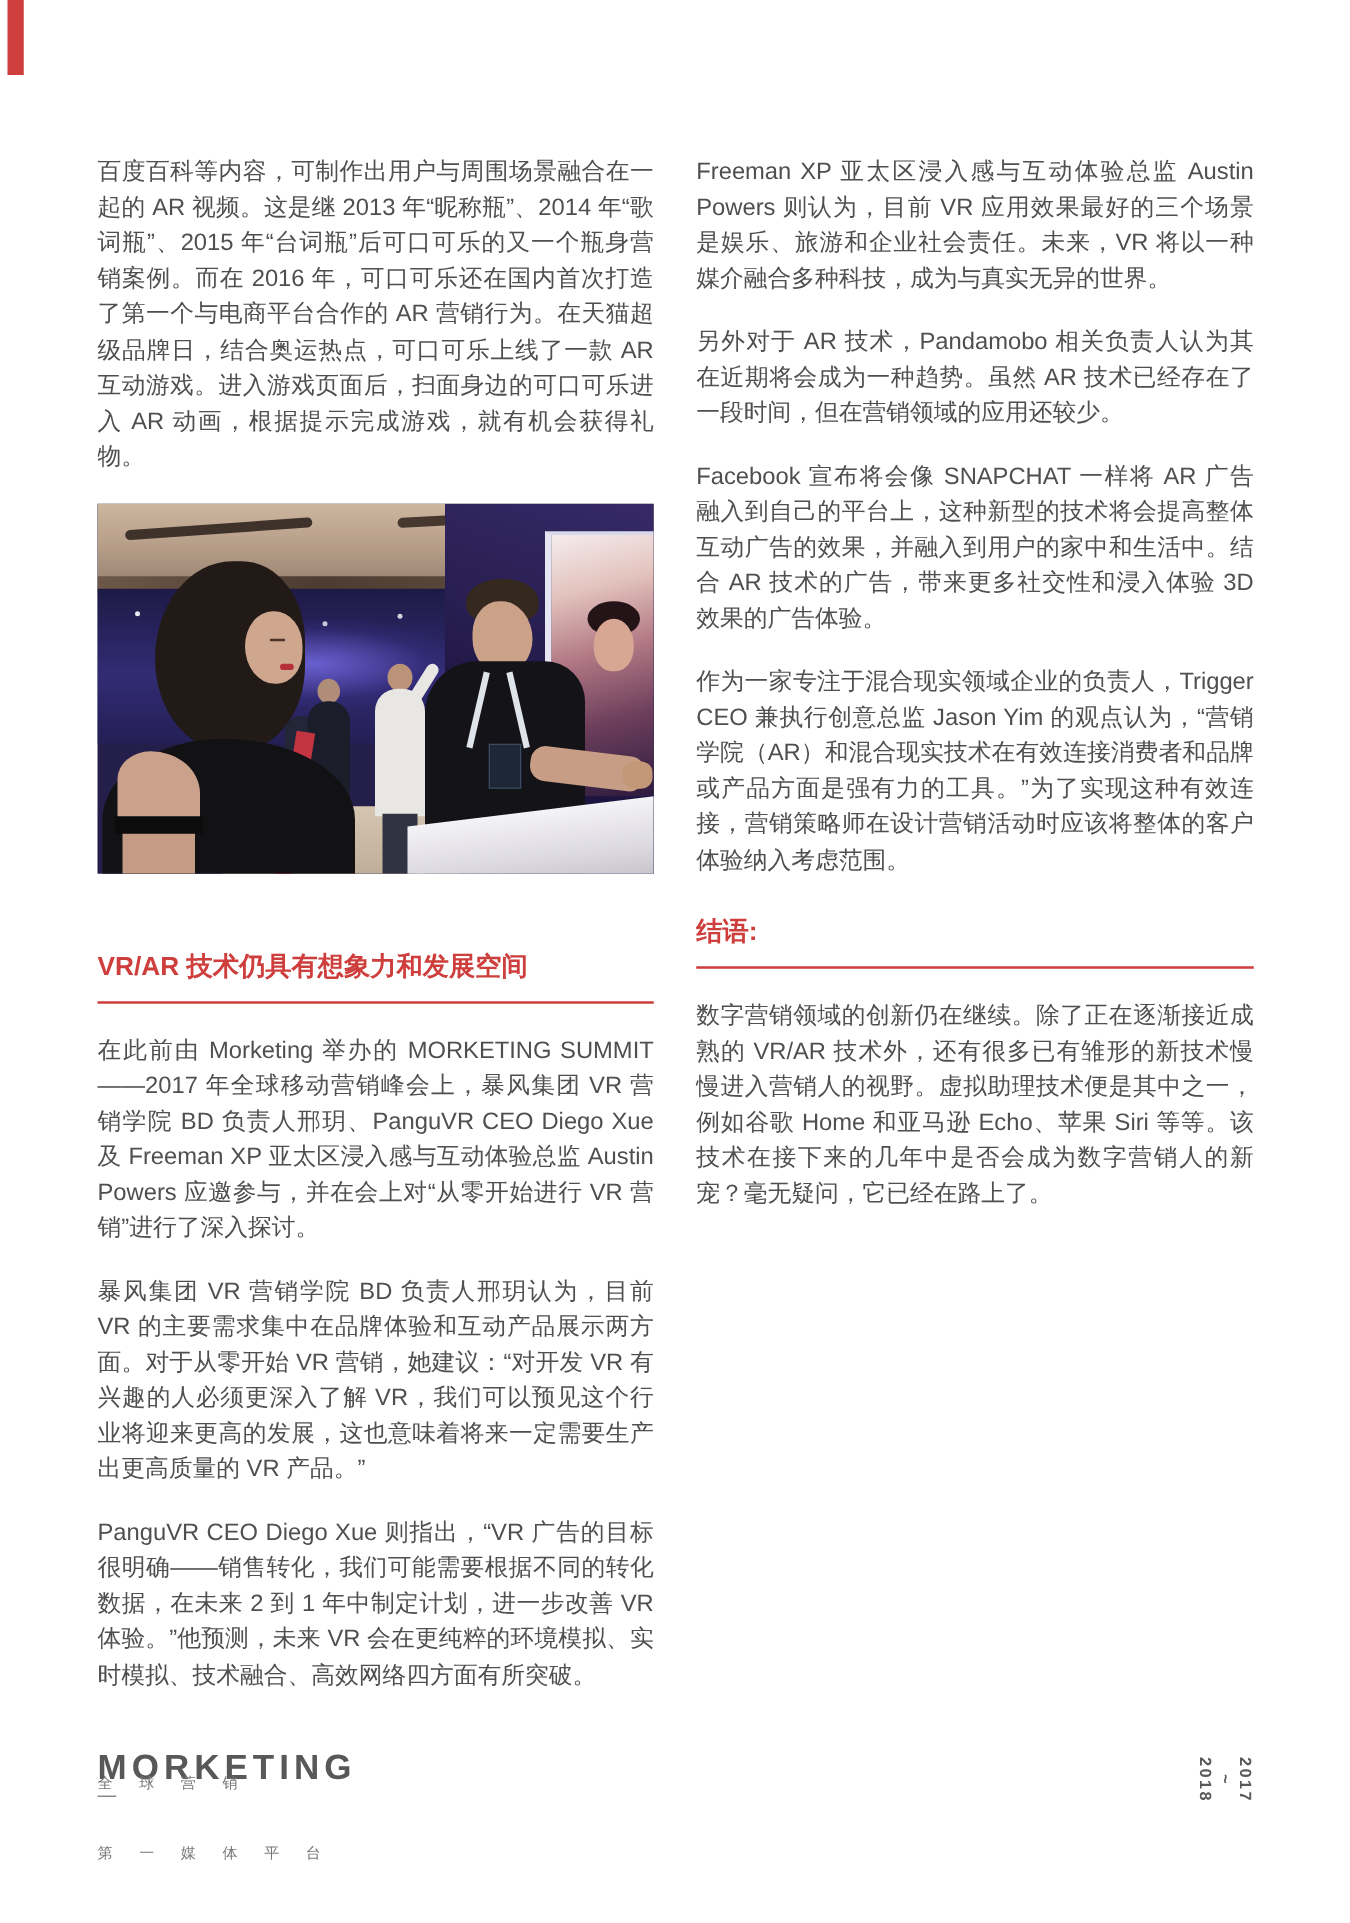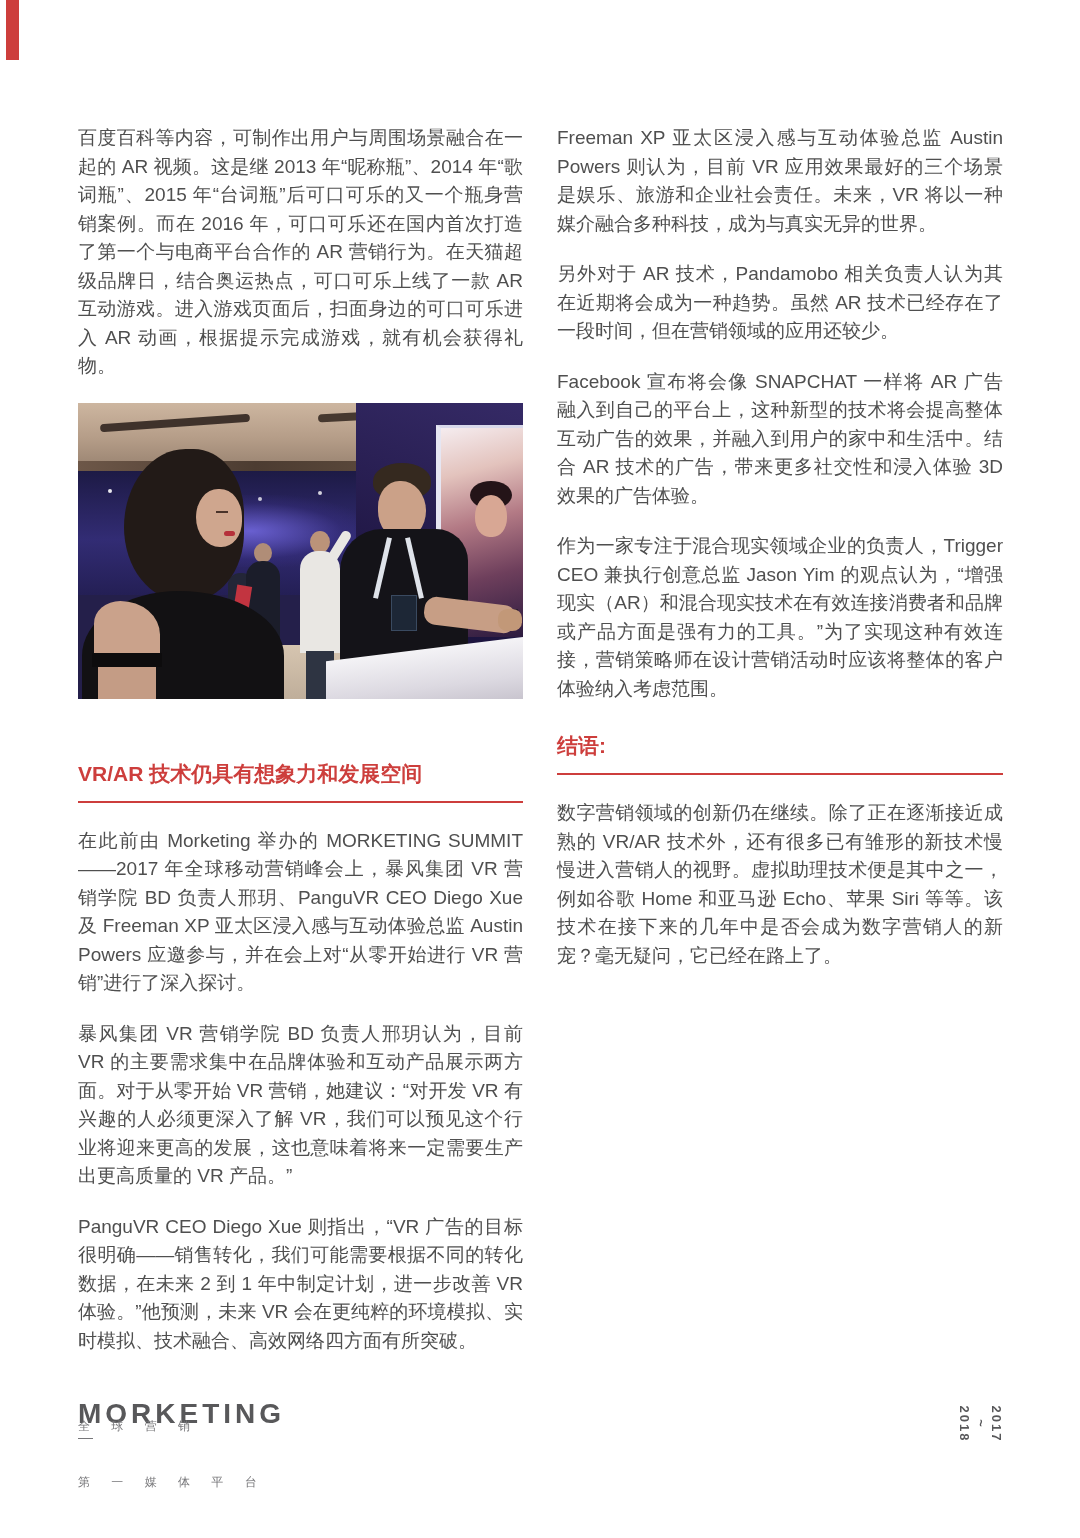--- a/index.html
+++ b/index.html
@@ -133,21 +133,21 @@
 
   <p class="para">在此前由 Morketing 举办的 MORKETING SUMMIT——2017 年全球移动营销峰会上，暴风集团 VR 营销学院 BD 负责人邢玥、PanguVR CEO Diego Xue 及 Freeman XP 亚太区浸入感与互动体验总监 Austin Powers 应邀参与，并在会上对“从零开始进行 VR 营销”进行了深入探讨。</p>
   <p class="para">暴风集团 VR 营销学院 BD 负责人邢玥认为，目前 VR 的主要需求集中在品牌体验和互动产品展示两方面。对于从零开始 VR 营销，她建议：“对开发 VR 有兴趣的人必须更深入了解 VR，我们可以预见这个行业将迎来更高的发展，这也意味着将来一定需要生产出更高质量的 VR 产品。”</p>
   <p class="para">PanguVR CEO Diego Xue 则指出，“VR 广告的目标很明确——销售转化，我们可能需要根据不同的转化数据，在未来 2 到 1 年中制定计划，进一步改善 VR 体验。”他预测，未来 VR 会在更纯粹的环境模拟、实时模拟、技术融合、高效网络四方面有所突破。</p>
 </div>
 
 <div class="col col-right">
   <p class="para">Freeman XP 亚太区浸入感与互动体验总监 Austin Powers 则认为，目前 VR 应用效果最好的三个场景是娱乐、旅游和企业社会责任。未来，VR 将以一种媒介融合多种科技，成为与真实无异的世界。</p>
   <p class="para">另外对于 AR 技术，Pandamobo 相关负责人认为其在近期将会成为一种趋势。虽然 AR 技术已经存在了一段时间，但在营销领域的应用还较少。</p>
   <p class="para">Facebook 宣布将会像 SNAPCHAT 一样将 AR 广告融入到自己的平台上，这种新型的技术将会提高整体互动广告的效果，并融入到用户的家中和生活中。结合 AR 技术的广告，带来更多社交性和浸入体验 3D 效果的广告体验。</p>
-  <p class="para">作为一家专注于混合现实领域企业的负责人，Trigger CEO 兼执行创意总监 Jason Yim 的观点认为，“增强现实（AR）和混合现实技术在有效连接消费者和品牌或产品方面是强有力的工具。”为了实现这种有效连接，营销策略师在设计营销活动时应该将整体的客户体验纳入考虑范围。</p>
+  <p class="para">作为一家专注于混合现实领域企业的负责人，Trigger CEO 兼执行创意总监 Jason Yim 的观点认为，“营销学院（AR）和混合现实技术在有效连接消费者和品牌或产品方面是强有力的工具。”为了实现这种有效连接，营销策略师在设计营销活动时应该将整体的客户体验纳入考虑范围。</p>
 
   <h2 class="section-heading closing">结语:</h2>
   <div class="red-rule"></div>
 
   <p class="para">数字营销领域的创新仍在继续。除了正在逐渐接近成熟的 VR/AR 技术外，还有很多已有雏形的新技术慢慢进入营销人的视野。虚拟助理技术便是其中之一，例如谷歌 Home 和亚马逊 Echo、苹果 Siri 等等。该技术在接下来的几年中是否会成为数字营销人的新宠？毫无疑问，它已经在路上了。</p>
 </div>
 
 <div class="footer-brand">MORKETING</div>
 <div class="footer-dash">—</div>
 <div class="footer-tagline l1">全 球 营 销</div>

